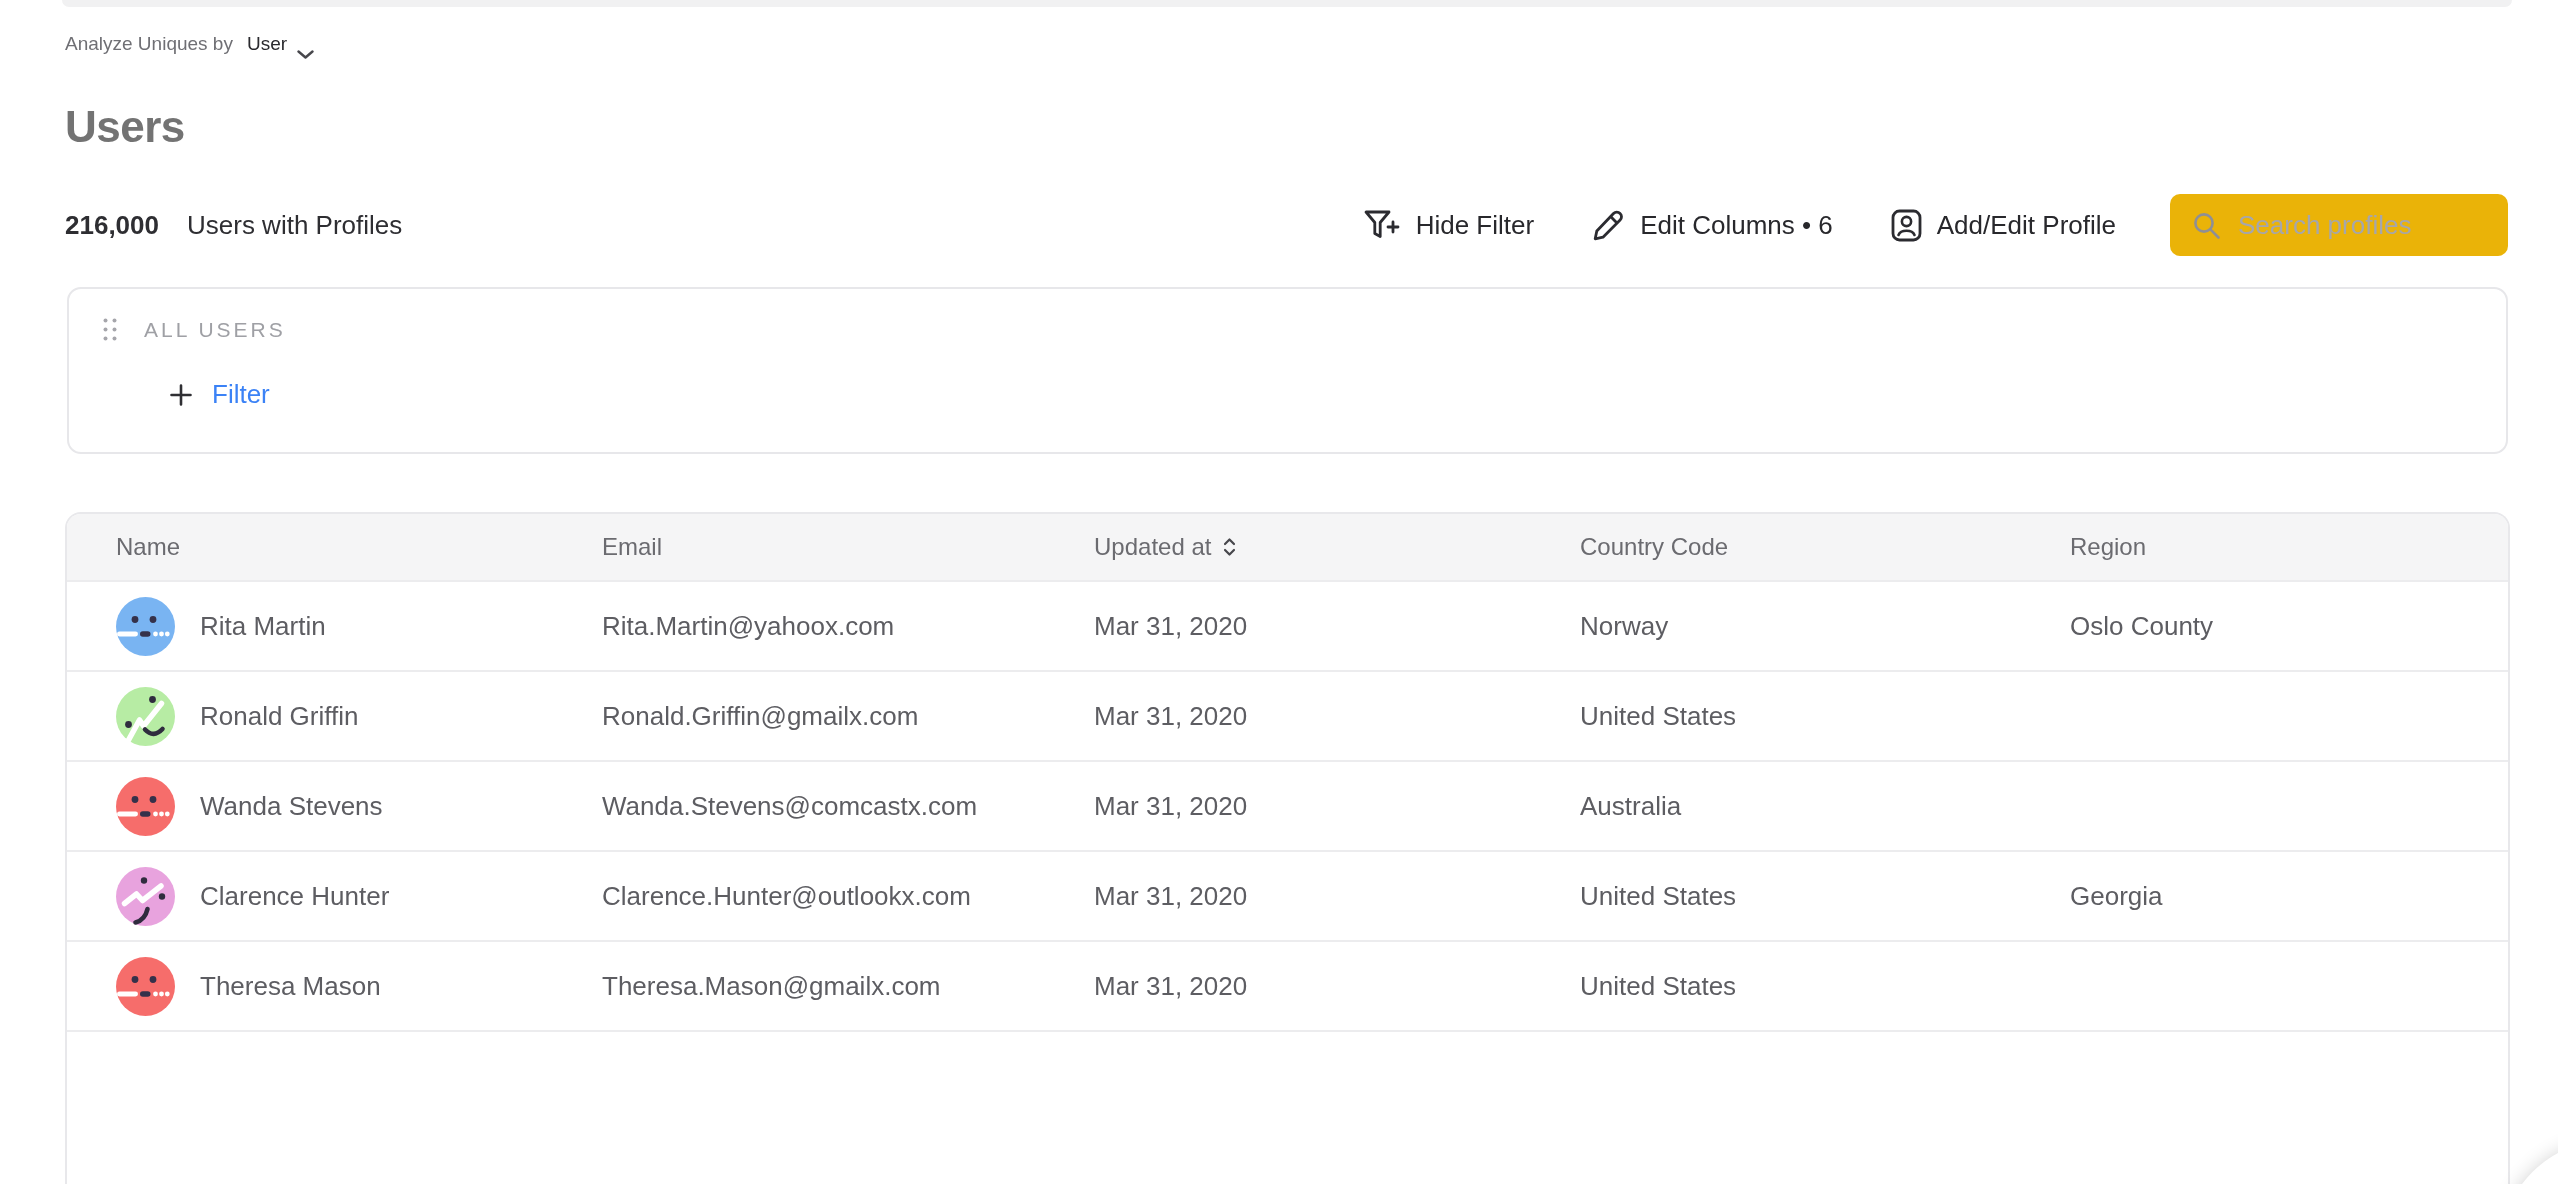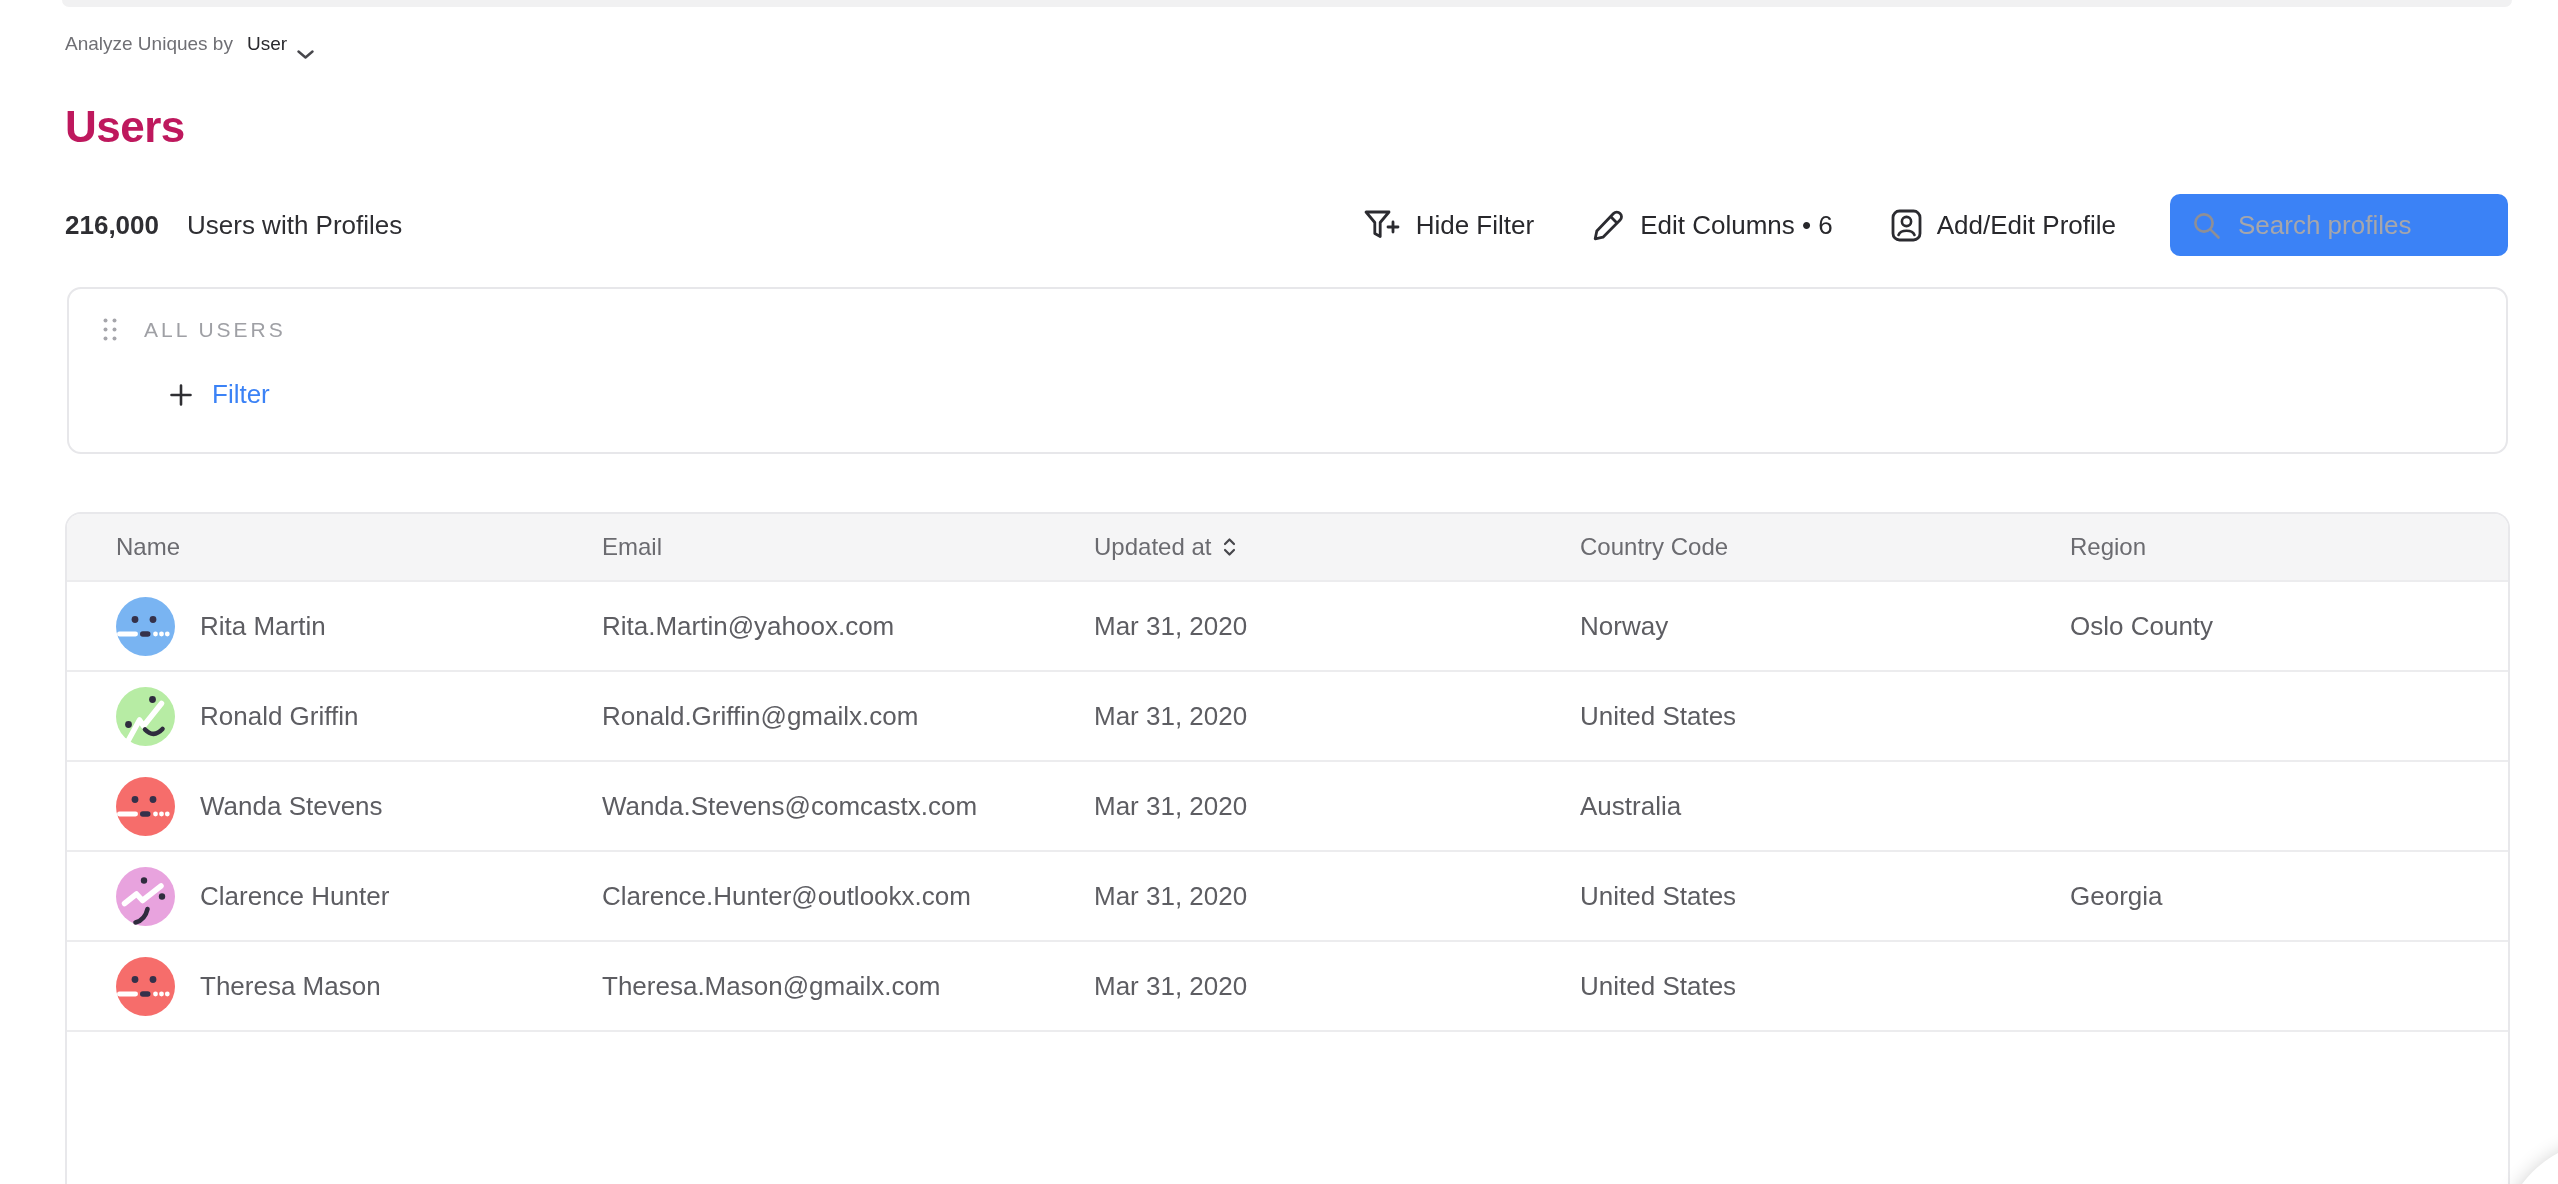--- a/index.html
+++ b/index.html
@@ -23,42 +23,42 @@
     position:absolute; left:65px; top:28px;
     display:flex; align-items:center; font-size:19px; line-height:32px;
   }
   .analyze-label{ color:#6f6f74; }
   .analyze-picker{ display:flex; align-items:flex-end; gap:10px; margin-left:14px; cursor:pointer; }
   .analyze-value{ color:#2a2a2e; font-weight:500; }
 
   
   .page-title{
     position:absolute; left:65px; top:100px;
-    font-size:44px; line-height:54px; font-weight:700; color:#be185d;
+    font-size:44px; line-height:54px; font-weight:700; color:#737373;
     letter-spacing:-0.5px;
   }
 
   
   .toolbar{
     position:absolute; left:65px; right:50px; top:194px; height:62px;
     display:flex; align-items:center;
   }
   .count-group{ display:flex; align-items:baseline; gap:28px; font-size:26px; }
   .count-number{ font-weight:600; color:#2e2e32; }
   .count-label{ font-weight:500; color:#2e2e32; }
   .toolbar-spacer{ flex:1; }
   .tb-btn{
     display:flex; align-items:center; gap:15px;
     background:none; border:none; cursor:pointer;
     font-family:inherit; font-size:26px; font-weight:500; color:#28282c;
     margin-left:58px; padding:0;
   }
   .search-box{
     margin-left:54px; width:338px; height:62px; position:relative;
-    background:#3b82f6; border-radius:10px;
+    background:#eab308; border-radius:10px;
     display:flex; align-items:center;
   }
   .search-box .mag{ position:absolute; left:22px; top:17px; }
   .search-input{
     width:100%; height:100%; background:transparent; border:none; outline:none;
     font-family:inherit; font-size:26px; color:#3a3a3e;
     padding:0 18px 0 68px;
   }
   .search-input::placeholder{ color:#a6a6ab; }
 

